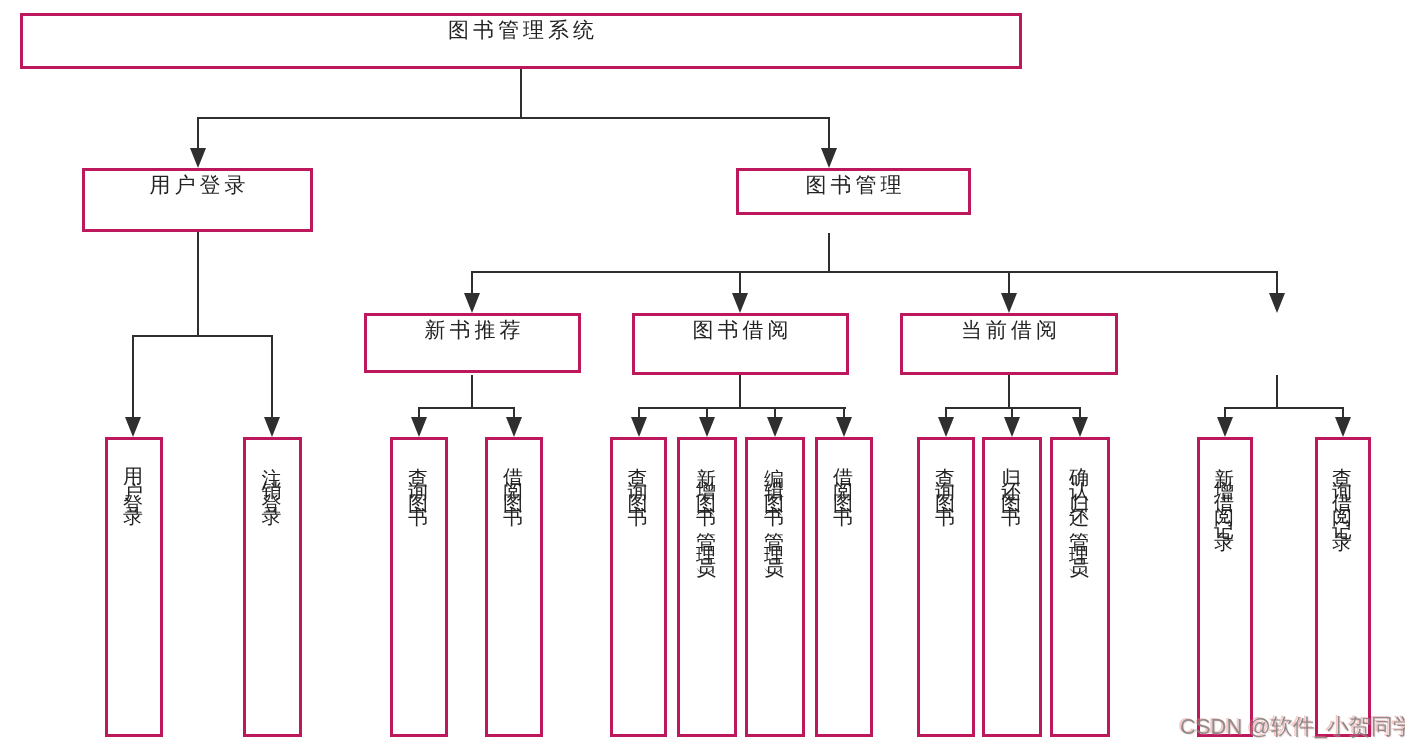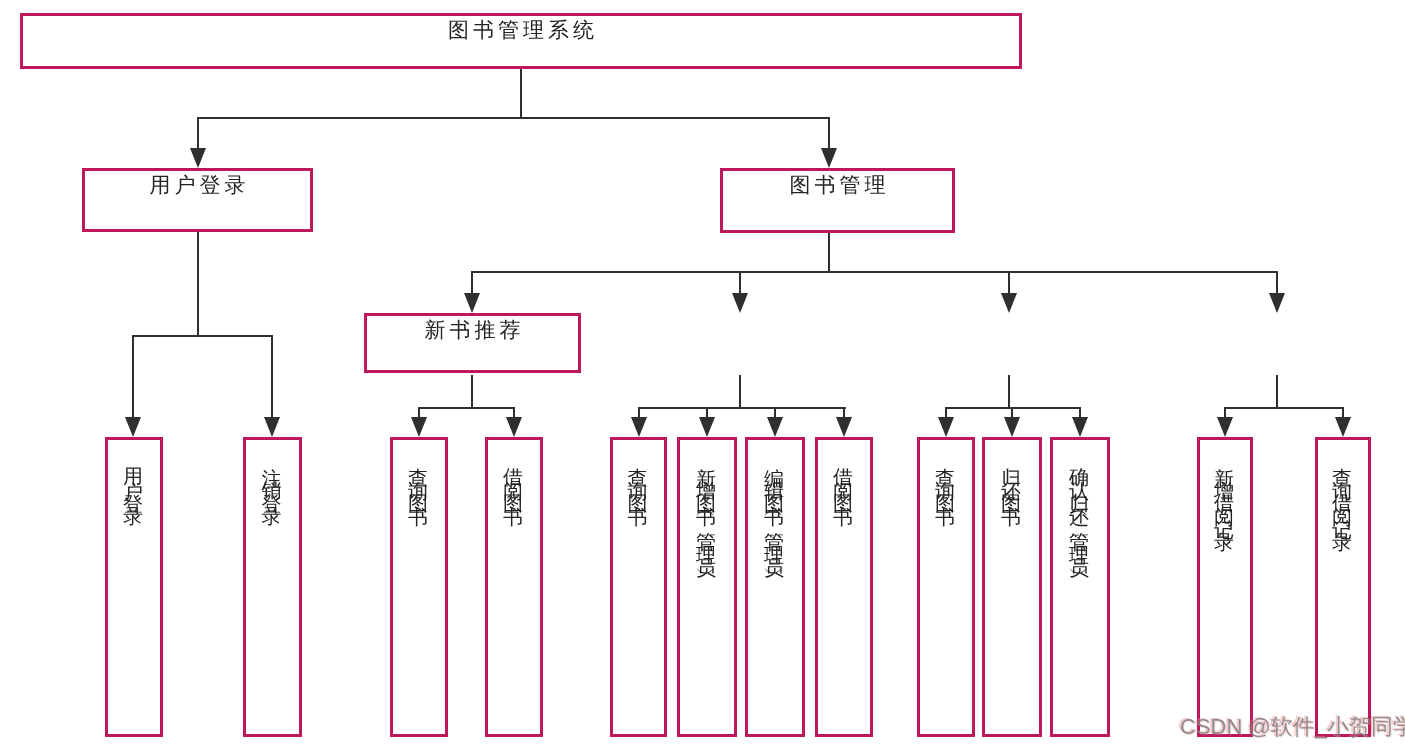--- a/index.html
+++ b/index.html
@@ -70,21 +70,21 @@
   <div class="line" style="left:520px; top:69px; width:2px; height:50px;"></div>
   <div class="line" style="left:197px; top:117px; width:633px; height:2px;"></div>
   <div class="line" style="left:197px; top:117px; width:2px; height:33px;"></div>
   <div class="arrowhead" style="left:190px; top:148px;"></div>
   <div class="line" style="left:828px; top:117px; width:2px; height:33px;"></div>
   <div class="arrowhead" style="left:821px; top:148px;"></div>
 
   <div class="box" style="left:82px; top:168px; width:231px; height:64px;">
     <span class="hlabel">用户登录</span>
   </div>
-  <div class="box" style="left:720px; top:168px; width:235px; height:65px;">
+  <div class="box" style="left:736px; top:168px; width:235px; height:47px;">
     <span class="hlabel">图书管理</span>
   </div>
 
   <div class="line" style="left:197px; top:232px; width:2px; height:105px;"></div>
   <div class="line" style="left:132px; top:335px; width:141px; height:2px;"></div>
   <div class="line" style="left:132px; top:335px; width:2px; height:84px;"></div>
   <div class="arrowhead" style="left:125px; top:417px;"></div>
   <div class="line" style="left:271px; top:335px; width:2px; height:84px;"></div>
   <div class="arrowhead" style="left:264px; top:417px;"></div>
 
@@ -94,20 +94,26 @@
   <div class="arrowhead" style="left:464px; top:293px;"></div>
   <div class="line" style="left:739px; top:271px; width:2px; height:24px;"></div>
   <div class="arrowhead" style="left:732px; top:293px;"></div>
   <div class="line" style="left:1008px; top:271px; width:2px; height:24px;"></div>
   <div class="arrowhead" style="left:1001px; top:293px;"></div>
   <div class="line" style="left:1276px; top:271px; width:2px; height:24px;"></div>
   <div class="arrowhead" style="left:1269px; top:293px;"></div>
 
   <div class="box" style="left:364px; top:313px; width:217px; height:60px;">
     <span class="hlabel">新书推荐</span>
+  </div>
+  <div class="box" style="left:632px; top:313px; width:217px; height:62px;">
+    <span class="hlabel">图书借阅</span>
+  </div>
+  <div class="box" style="left:900px; top:313px; width:218px; height:62px;">
+    <span class="hlabel">当前借阅</span>
   </div>
 
   <div class="line" style="left:471px; top:375px; width:2px; height:34px;"></div>
   <div class="line" style="left:739px; top:375px; width:2px; height:34px;"></div>
   <div class="line" style="left:1008px; top:375px; width:2px; height:34px;"></div>
   <div class="line" style="left:1276px; top:375px; width:2px; height:34px;"></div>
 
   <div class="line" style="left:418px; top:407px; width:97px; height:2px;"></div>
   <div class="line" style="left:638px; top:407px; width:208px; height:2px;"></div>
   <div class="line" style="left:945px; top:407px; width:136px; height:2px;"></div>

